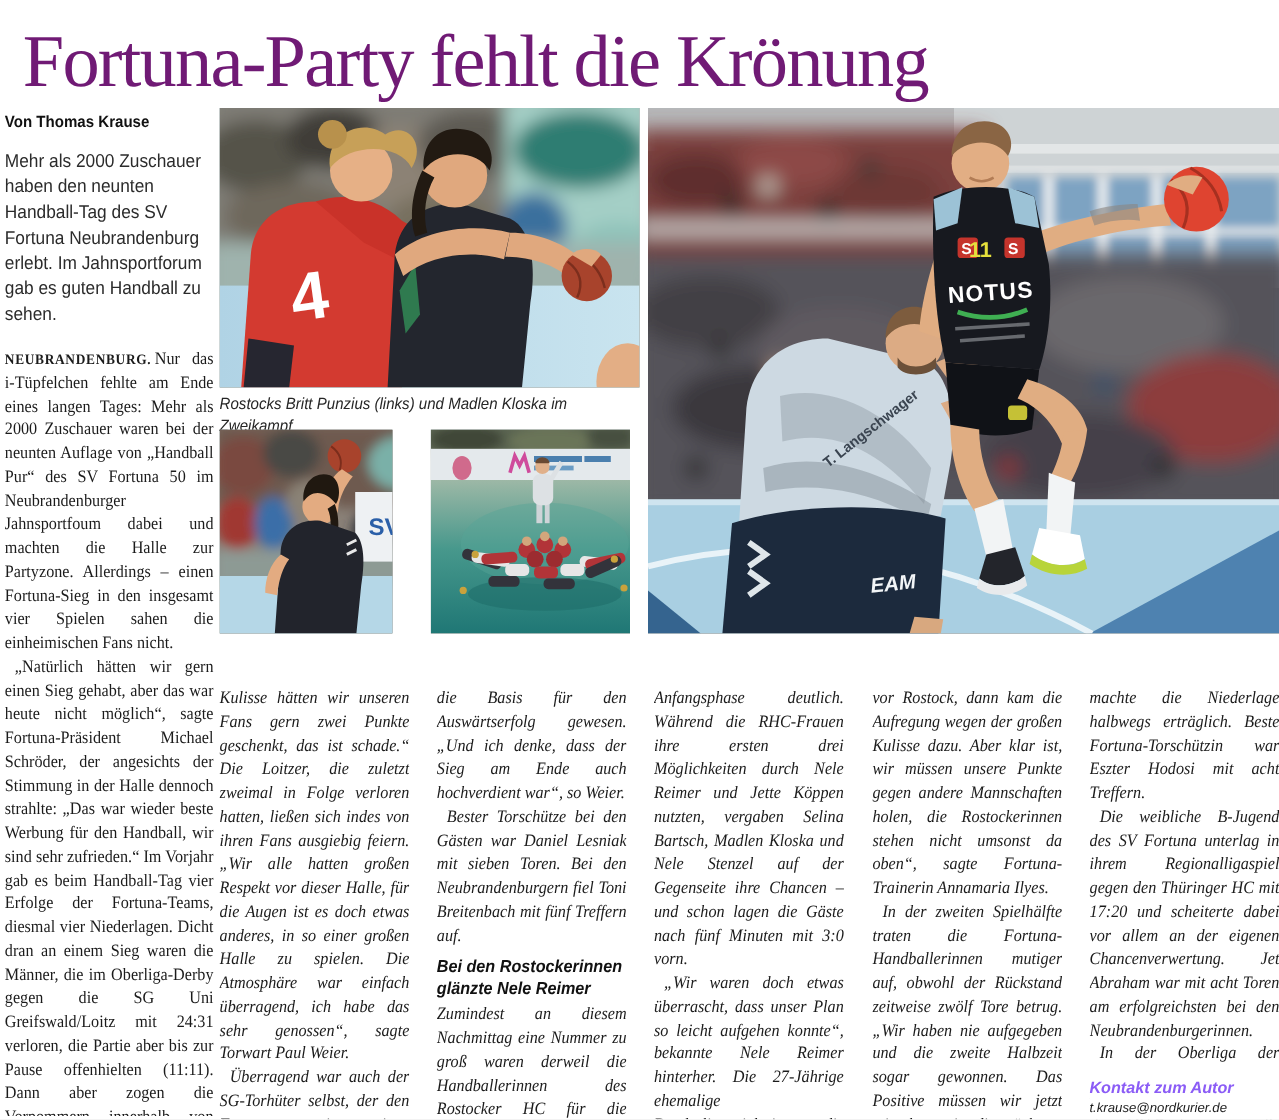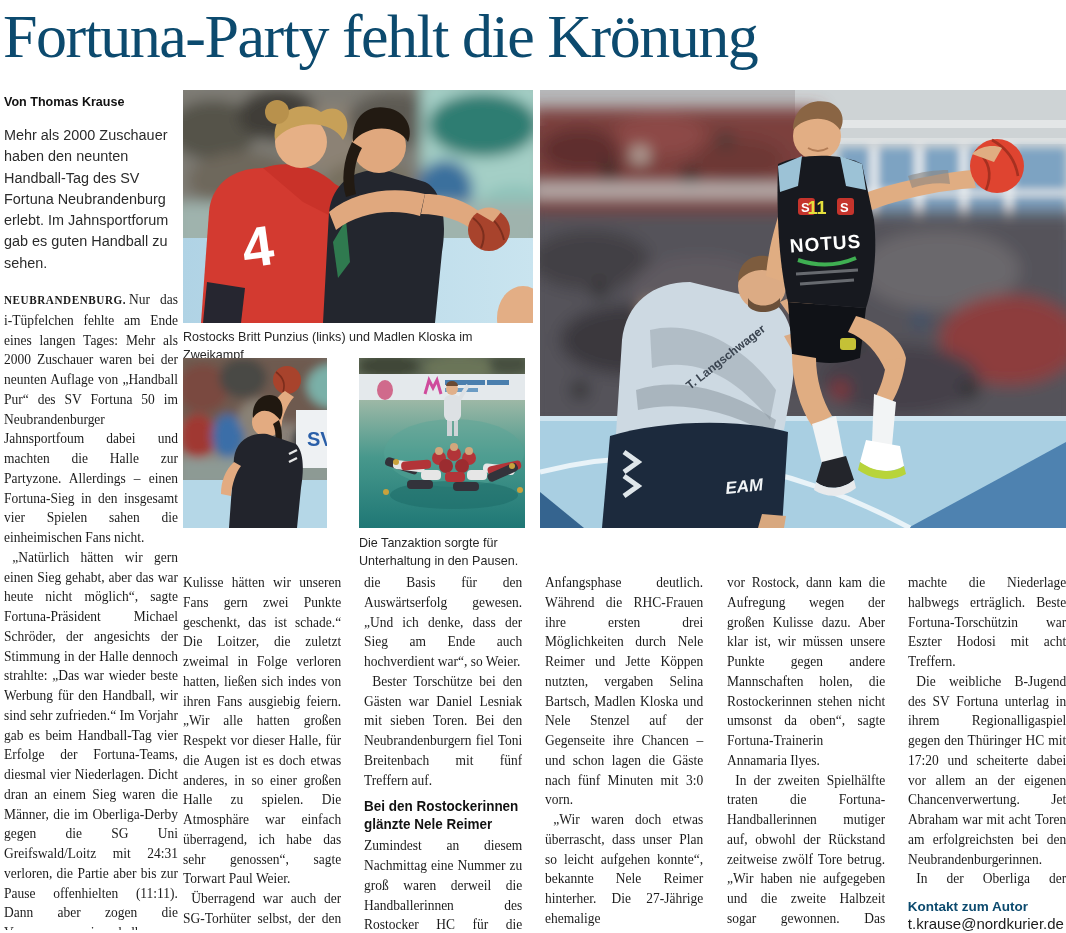--- a/index.html
+++ b/index.html
@@ -1,57 +1,57 @@
 <!DOCTYPE html>
 <html lang="de"><head>
 <meta charset="utf-8">
 <style>
   html,body{margin:0;padding:0;background:#e9e9e9;}
   .page{position:relative;width:1066px;height:933px;background:#ffffff;margin:0 auto;overflow:hidden;
         font-family:"Liberation Sans",sans-serif;color:#1c1c1c;}
   
-  .headline{position:absolute;left:3px;top:1px;width:1000px;margin:0;
+  .headline{position:absolute;left:3px;top:1px;width:1000px;margin:16px;
             font-family:"Liberation Serif",serif;font-weight:400;font-size:62px;
-            letter-spacing:-1.5px;color:#0c4a6e;white-space:nowrap;}
+            letter-spacing:-1.5px;color:#701a75;white-space:nowrap;}
   
   .squeeze{transform:scaleX(0.93);transform-origin:0 0;width:107.5%;}
   
   .col-first{position:absolute;left:4px;top:94px;width:174px;height:836px;overflow:hidden;}
   .byline{font-weight:bold;font-size:13.5px;line-height:16px;color:#111;margin:0 0 14px 0;}
   .lead{font-size:15.5px;line-height:21.3px;color:#2b2b2b;margin:0 0 17px 0;}
   .bodytext{font-family:"Liberation Serif",serif;font-size:14.5px;line-height:19.75px;
             text-align:justify;color:#1b1b1b;}
   .bodytext p{margin:0;}
   .bodytext p.indent{text-indent:9px;}
   .dateline{font-weight:bold;font-size:12px;letter-spacing:.6px;margin-right:3px;}
   
   .photo{position:absolute;overflow:hidden;background:#9aa;}
   .photo svg{display:block;}
   #photo-duel{left:183px;top:90px;width:350px;height:233px;}
   #photo-throw{left:183px;top:358px;width:144px;height:170px;}
   #photo-dance{left:359px;top:358px;width:166px;height:170px;}
   #photo-jump{left:540px;top:90px;width:526px;height:438px;}
   
-  .caption{position:absolute;font-size:13.5px;line-height:17.5px;color:#262626;}
+  .caption{position:absolute;font-size:13.5px;line-height:17.5px;color:#262626;font-style:italic;}
   #cap-duel{left:183px;top:328px;width:350px;}
   #cap-throw{left:183px;top:534px;width:166px;height:40px;}
   #cap-dance{left:359px;top:534px;width:166px;height:40px;}
   #cap-jump{left:540px;top:534px;width:526px;height:40px;}
   .credit{font-size:9.5px;letter-spacing:.3px;color:#4e4e4e;}
   .credit-abs{position:absolute;right:0;bottom:3px;}
   
   .bottom-cols{position:absolute;left:183px;top:573px;width:883px;height:360px;
-               display:flex;gap:23px;}
+               display:flex;gap:23px;font-style:italic;}
   .bcol{width:170px;height:360px;overflow:hidden;position:relative;}
   .subhead{font-family:"Liberation Sans",sans-serif;font-weight:bold;font-size:14.5px;
            line-height:17.5px;text-align:left;text-indent:0;margin:8px 0 3px 0 !important;color:#111;}
   .contact{position:absolute;left:0;right:0;bottom:0;background:#fff;padding-top:8px;
            font-family:"Liberation Sans",sans-serif;}
-  .contact-label{font-weight:bold;font-size:13.5px;line-height:17px;color:#0c4a6e;}
-  .contact-email{font-size:15px;line-height:18px;color:#1b1b1b;}
+  .contact-label{font-weight:bold;font-size:13.5px;line-height:17px;color:#8b5cf6;}
+  .contact-email{font-size:11px;line-height:18px;color:#1b1b1b;}
 </style>
 </head>
 <body>
 
 <div class="page">
 
   <h1 class="headline">Fortuna-Party fehlt die Krönung</h1>
 
   <div class="col-first">
     <div class="squeeze">
@@ -216,23 +216,20 @@
         <circle cx="80" cy="93" r="4" fill="#d2a67c"></circle>
           <circle cx="95" cy="89" r="4" fill="#d2a67c"></circle>
         <circle cx="110" cy="93" r="4" fill="#d2a67c"></circle>
         <rect x="62" y="112" width="20" height="10" rx="4" fill="#e6e6e6"></rect>
         <rect x="86" y="114" width="20" height="10" rx="4" fill="#b23438"></rect>
         <rect x="108" y="112" width="20" height="10" rx="4" fill="#e6e6e6"></rect>
         <rect x="48" y="122" width="26" height="9" rx="4" fill="#33333b"></rect>
         <rect x="94" y="124" width="26" height="9" rx="4" fill="#33333b"></rect>
       </g>
     </svg>
-  </div>
-  <div class="caption" id="cap-dance">
-    <div class="squeeze"><span>Die Tanzaktion sorgte für Unterhaltung in den Pausen.</span></div>
   </div>
 
   <div class="photo" id="photo-jump">
     <svg width="526" height="438" viewBox="0 0 526 438">
       <defs>
         <filter id="b4" x="-20%" y="-20%" width="140%" height="140%">
             <feGaussianBlur stdDeviation="8"></feGaussianBlur>
           </filter>
         <filter id="b5" x="-20%" y="-20%" width="140%" height="140%">
             <feGaussianBlur stdDeviation="4"></feGaussianBlur>

